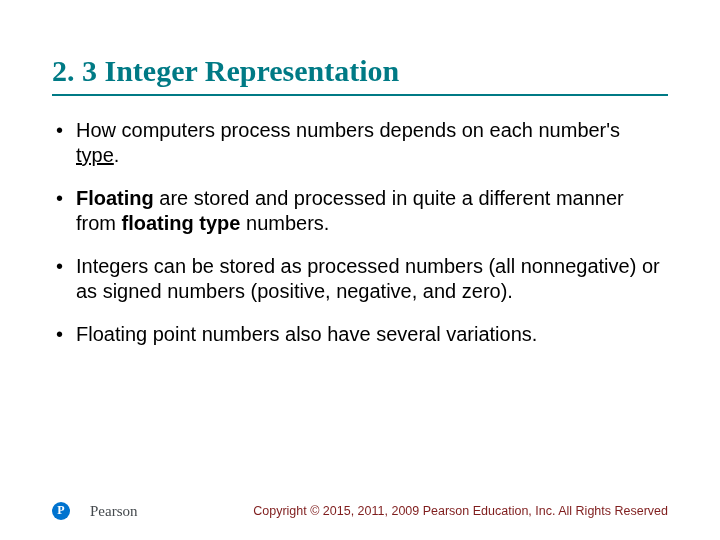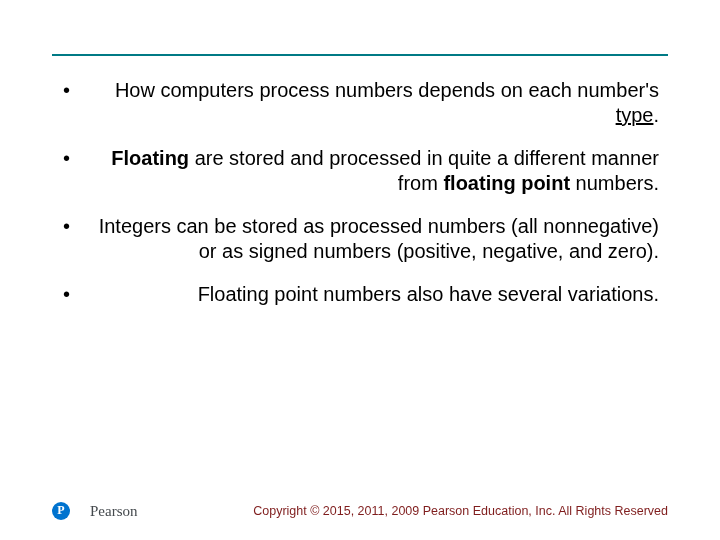--- a/index.html
+++ b/index.html
@@ -27,23 +27,22 @@
     margin: 0 0 6px 0;
   }
   .rule {
     height: 2px;
     background: #007a85;
     width: 100%;
     margin-bottom: 22px;
   }
   ul.bullets {
     list-style: none;
-    margin: 9px;
+    margin: 2px;
     padding: 0;
-    text-align: right;
   }
   ul.bullets > li {
     position: relative;
     padding-left: 22px;
     font-size: 20px;
     line-height: 1.25;
     margin-bottom: 18px;
   }
   ul.bullets > li::before {
     content: "•";
@@ -101,28 +100,29 @@
     font-size: 12.5px;
     color: #7f1d1d;
     white-space: nowrap;
   }
 </style>
 </head>
 <body>
 
 <div class="slide">
 
+  <h1 class="title">2. 3 Integer Representation</h1>
   <div class="rule"></div>
 
   <ul class="bullets">
     <li>
       <span>How computers process numbers depends on each number's </span><span class="u">type</span><span>.</span>
     </li>
     <li>
-      <span class="b">Floating</span><span> are stored and processed in quite a different manner from </span><span class="b">floating point</span><span> numbers.</span>
+      <span class="b">Floating</span><span> are stored and processed in quite a different manner from </span><span class="b">floating type</span><span> numbers.</span>
     </li>
     <li>
       <span>Integers can be stored as processed numbers (all nonnegative) or as signed numbers (positive, negative, and zero).</span>
     </li>
     <li>
       <span>Floating point numbers also have several variations.</span>
     </li>
   </ul>
 
   <div class="footer">

